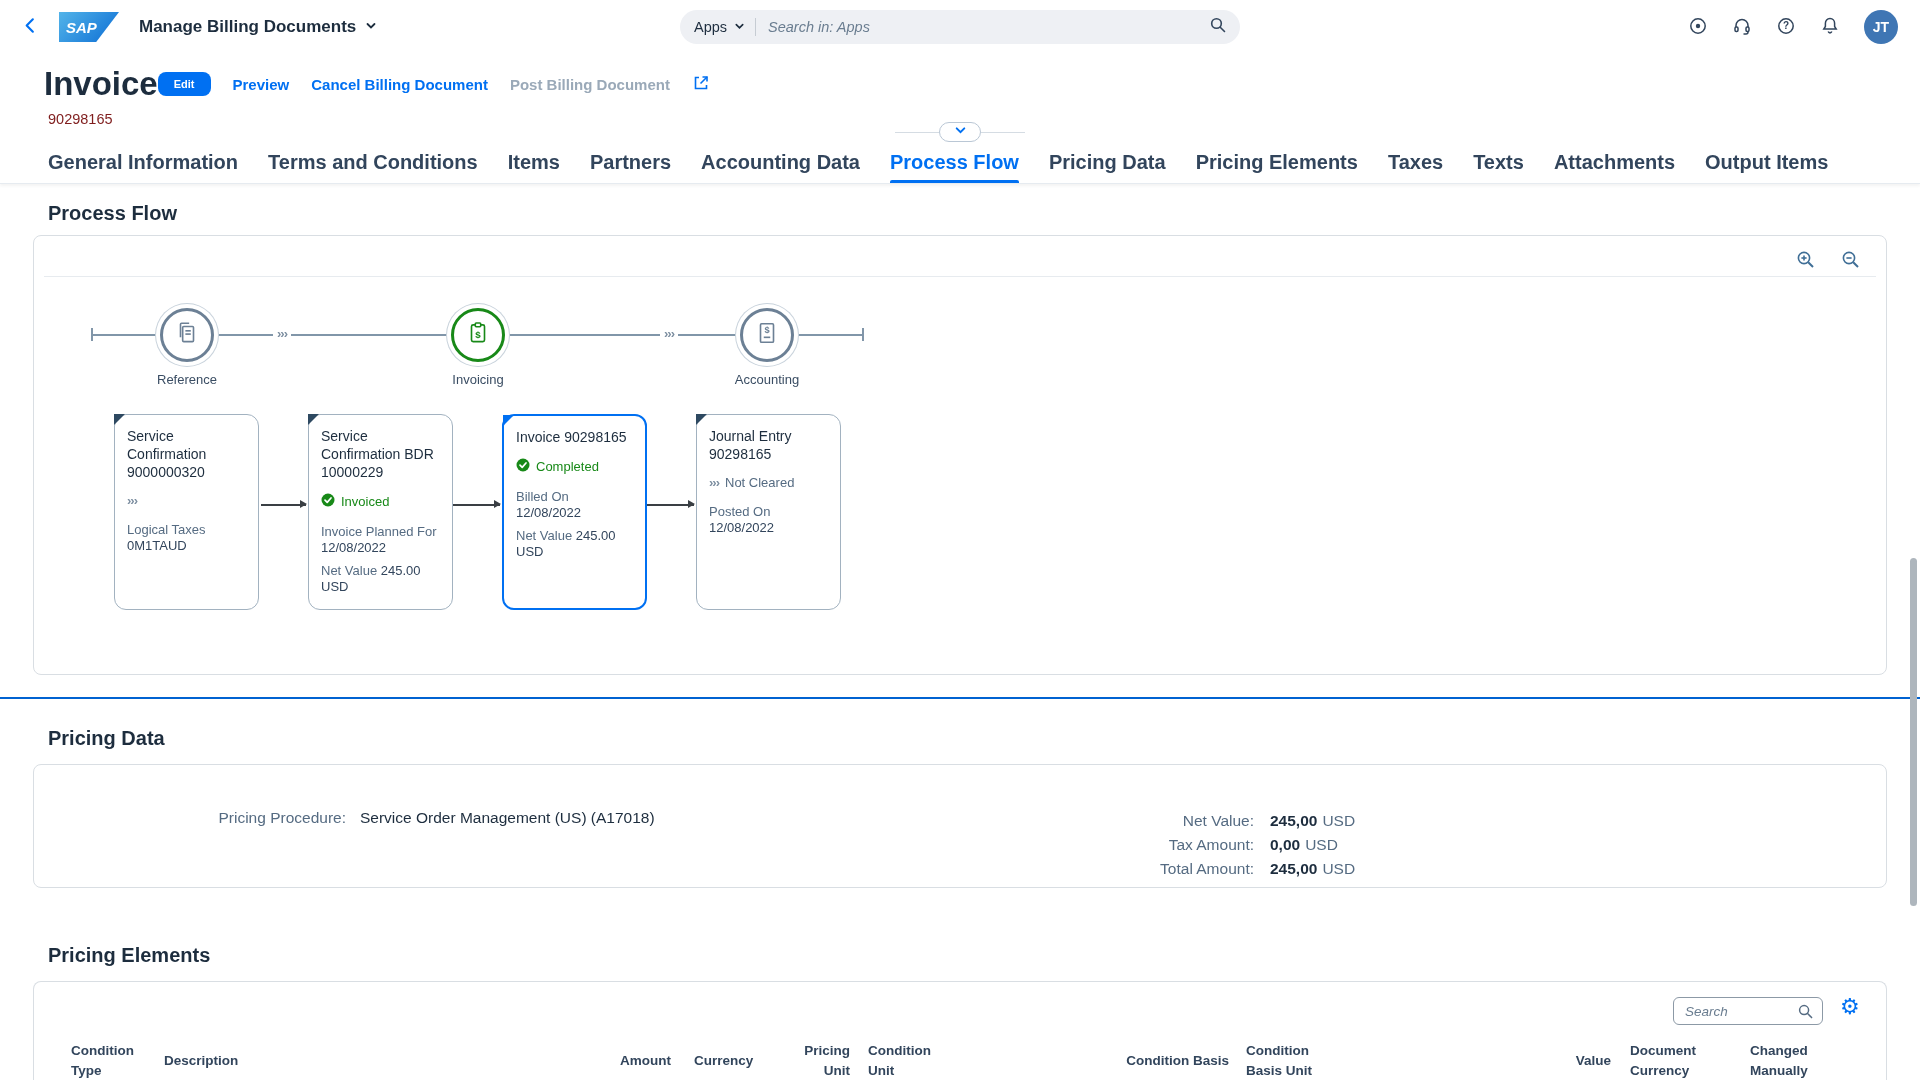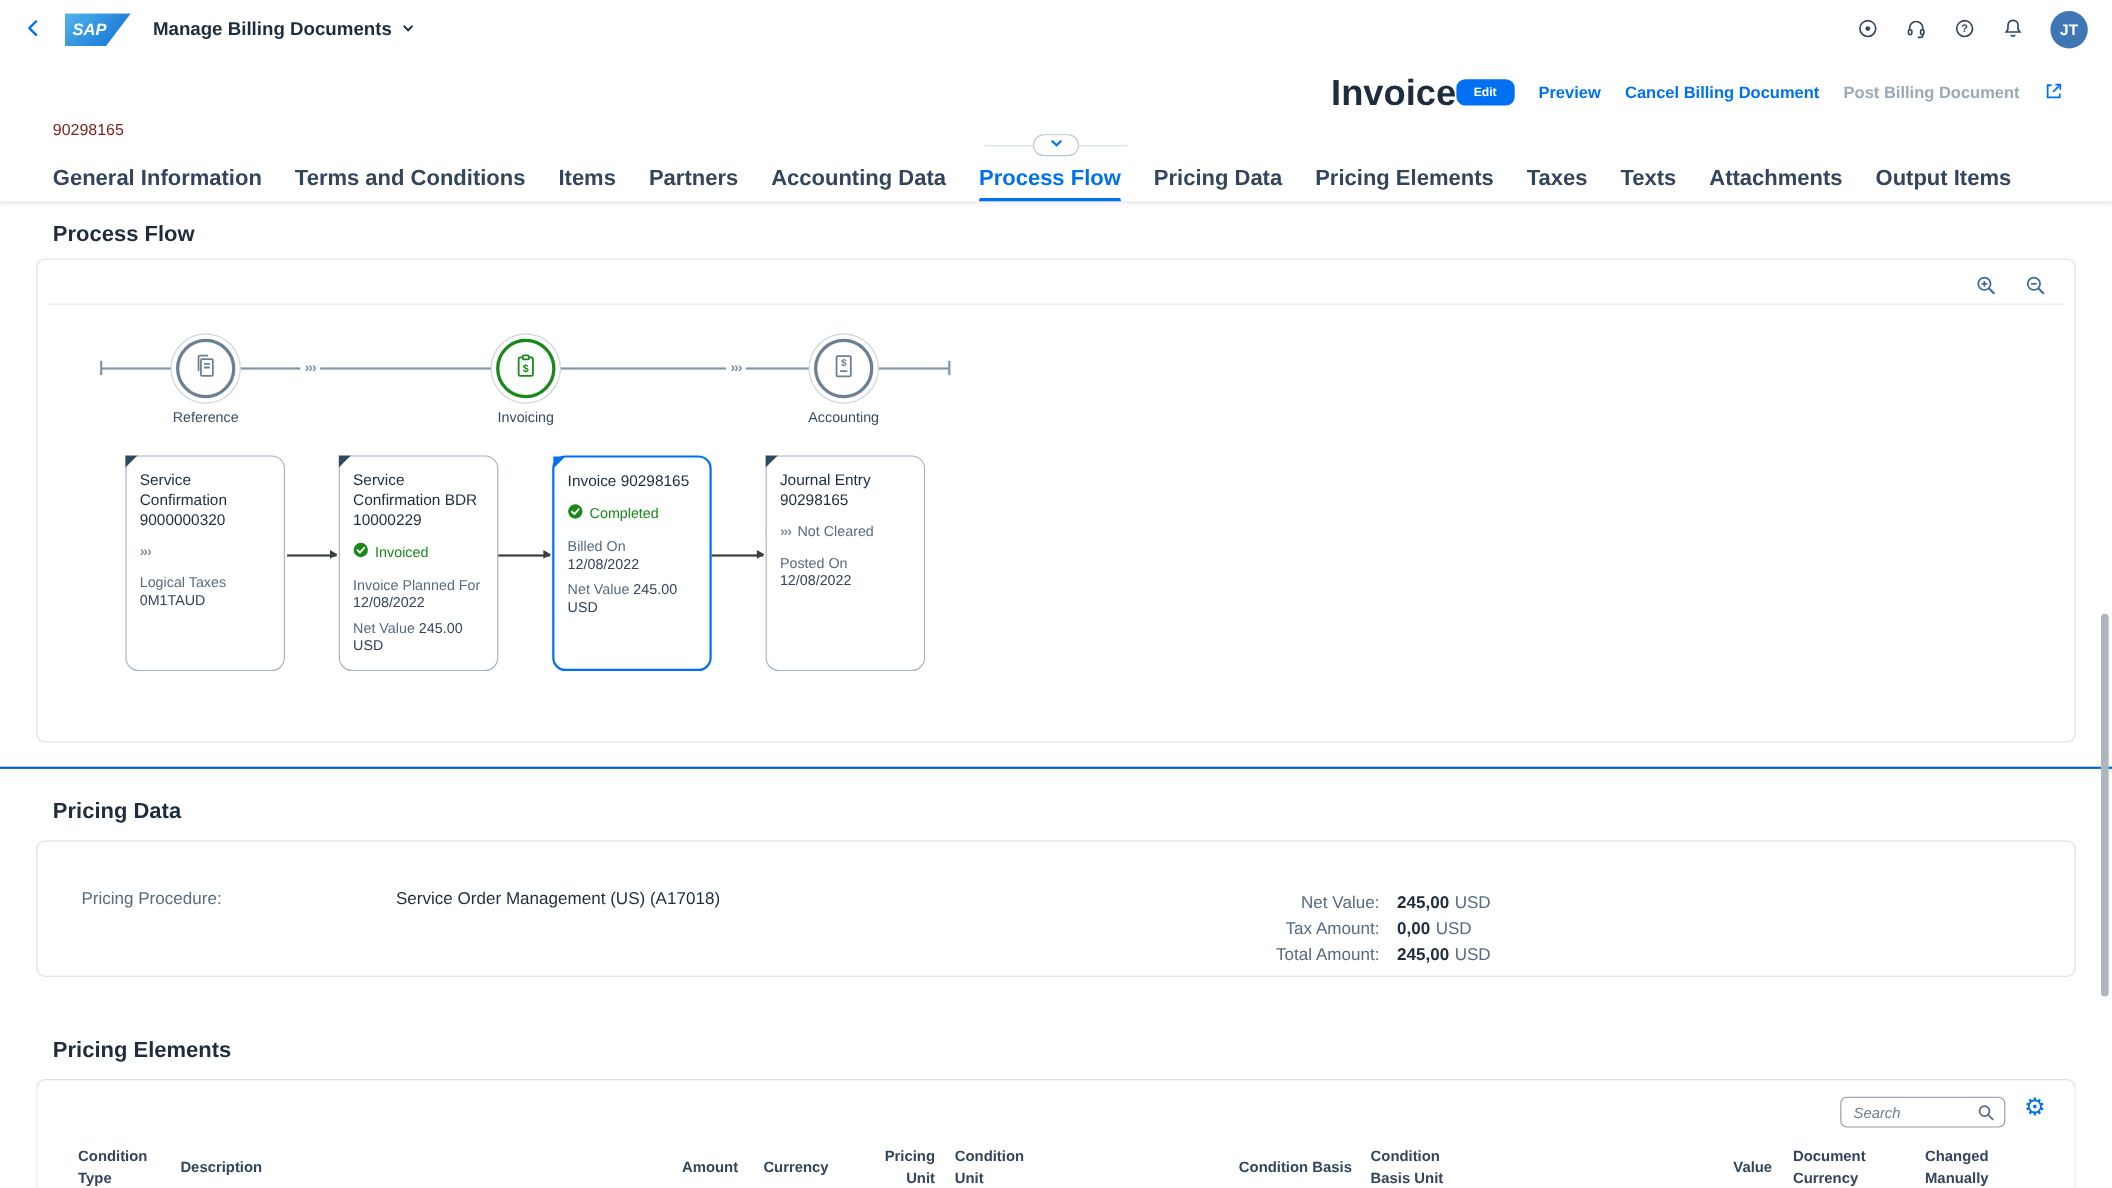--- a/index.html
+++ b/index.html
@@ -22,21 +22,21 @@
   .scope { display:flex; align-items:center; gap:7px; font-size:14.5px; color:#1d2d3e; cursor:pointer; }
   .v-sep { width:1px; height:18px; background:#c6ccd3; }
   .shell-input { flex:1; border:0; background:transparent; outline:none; font-size:14.5px; font-family:inherit; color:#1d2d3e; }
   ::placeholder { font-style:italic; color:#6a7d90; opacity:1; }
   .shell-right { margin-left:auto; display:flex; align-items:center; gap:24px; }
   .shell-icon { color:#32455c; }
   .avatar { width:34px; height:34px; border-radius:50%; background:#3f76b4; color:#fff; font-size:14px; font-weight:700;
     display:flex; align-items:center; justify-content:center; cursor:pointer; }
   
   .page-top { padding-top:10px; }
-  .header-row { display:flex; justify-content:flex-end; align-items:center; padding:0 44px 0 66px; }
+  .header-row { display:flex; justify-content:flex-start; align-items:center; padding:0 44px 0 44px; }
   .page-title { font-size:33px; font-weight:700; margin:0; line-height:40px; }
   .actions { display:flex; align-items:center; gap:22px; }
   .btn-primary { background:#0070f2; color:#ffffff; border:none; border-radius:8px; font-size:11px; font-weight:600;
     padding:6px 16px; cursor:pointer; font-family:inherit; }
   .btn-text { color:#0070f2; font-size:15px; font-weight:600; background:none; border:none; padding:0; cursor:pointer; font-family:inherit; }
   .btn-text.disabled { color:#9aa9b8; cursor:default; }
   .subtitle { margin-top:6px; padding:0 48px; font-size:14.5px; line-height:18px; color:#7f1d1d; }
   .expander-row { display:flex; align-items:center; justify-content:center; height:20px; margin-top:-6px; }
   .exp-line { width:44px; height:1px; background:#d5dce3; }
   .exp-btn { width:42px; height:20px; border:1px solid #bac7d5; border-radius:10px; background:#fff; color:#0070f2;
@@ -77,21 +77,21 @@
   .pf-attr { margin-bottom:7px; }
   .pf-attr .lbl { color:#556b82; }
   .pf-attr .val { color:#32455c; }
   .pf-arrow { position:absolute; top:268px; height:2px; background:#3a3f44; }
   .pf-arrow::after { content:""; position:absolute; right:-1px; top:-4px; border-left:7px solid #3a3f44;
     border-top:4.5px solid transparent; border-bottom:4.5px solid transparent; }
   .blue-divider { height:2px; background:#0062d1; margin-top:22px; }
   
   .pd-card { height:124px; }
   .pd-proc { position:absolute; left:40px; top:44px; display:flex; font-size:15.5px; }
-  .pd-proc-label { width:272px; text-align:left; color:#556b82; }
+  .pd-proc-label { width:272px; text-align:right; color:#556b82; }
   .pd-proc-value { margin-left:14px; color:#1d2d3e; }
   .pd-totals { position:absolute; left:900px; top:44px; font-size:15.5px; }
   .pd-row { display:flex; line-height:24px; }
   .t-label { width:320px; text-align:right; color:#556b82; }
   .t-val { margin-left:16px; font-weight:700; color:#1d2d3e; }
   .t-cur { margin-left:5px; color:#556b82; }
   
   .pe-card { height:200px; border-bottom:none; border-radius:8px 8px 0 0; }
   .pe-search { position:absolute; top:15px; left:1639px; width:150px; height:28px; border:1px solid #8c99a6; border-radius:6px;
     display:flex; align-items:center; padding:0 9px; gap:6px; background:#fff; }
@@ -117,20 +117,34 @@
     </button>
     <div class="sap-logo">
         <span>SAP</span>
       </div>
     <div class="shell-title">
       <span>Manage Billing Documents</span>
       <span><svg width="12" height="12" viewBox="0 0 12 12" fill="none" stroke="#1d2d3e" stroke-width="1.8">
             <path d="M2.5 4 L6 7.5 L9.5 4" stroke-linecap="round"></path>
           </svg></span>
     </div>
+  </div>
+  <div class="shell-search">
+    <span class="scope">
+      <span>Apps</span>
+      <span><svg width="11" height="11" viewBox="0 0 12 12" fill="none" stroke="#1d2d3e" stroke-width="1.8">
+            <path d="M2.5 4 L6 7.5 L9.5 4" stroke-linecap="round"></path>
+          </svg></span>
+    </span>
+    <span class="v-sep"></span>
+    <input class="shell-input" placeholder="Search in: Apps" style="">
+    <span class="shell-icon"><svg width="16" height="16" viewBox="0 0 16 16" fill="none" stroke="currentColor" stroke-width="1.6">
+          <circle cx="6.5" cy="6.5" r="4.8"></circle>
+          <line x1="10.2" y1="10.2" x2="14.5" y2="14.5" stroke-linecap="round"></line>
+        </svg></span>
   </div>
   <div class="shell-right">
     <button class="icon-btn shell-icon">
       <span><svg width="20" height="20" viewBox="0 0 20 20" fill="none" stroke="currentColor" stroke-width="1.5">
             <circle cx="10" cy="10" r="7.2"></circle>
             <circle cx="10" cy="10" r="2.2" fill="currentColor" stroke="none"></circle>
           </svg></span>
     </button>
     <button class="icon-btn shell-icon">
       <span><svg width="20" height="20" viewBox="0 0 20 20" fill="none" stroke="currentColor" stroke-width="1.5">

